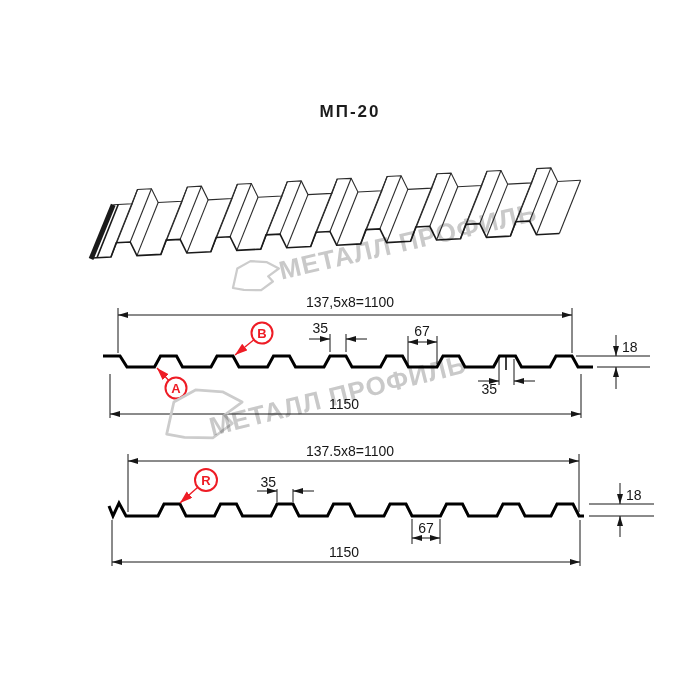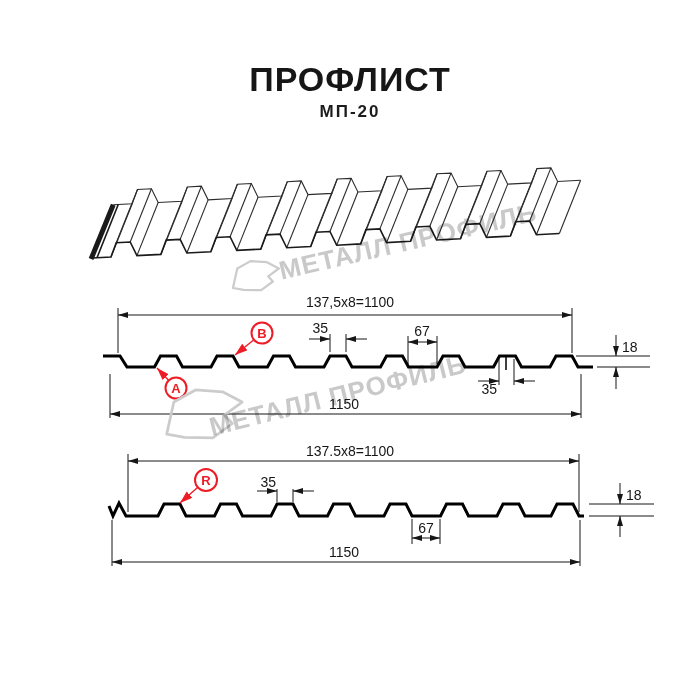--- a/index.html
+++ b/index.html
@@ -15,21 +15,20 @@
   .dimtxt{font-family:"Liberation Sans",sans-serif;font-size:14px;fill:#161616;}
   .lbltxt{font-family:"Liberation Sans",sans-serif;font-size:13px;font-weight:bold;fill:#ee1c25;}
   .wm{font-family:"Liberation Sans",sans-serif;font-size:26px;font-weight:bold;
       fill:#c9c9c9;letter-spacing:1px;mix-blend-mode:multiply;}
 </style>
 </head>
 <body>
 
 <div id="stage">
 
-  <div class="title">ПРОФЛИСТ</div>
   <div class="subtitle">МП-20</div>
 
   <svg width="700" height="700" viewBox="0 0 700 700">
     <defs>
       <marker id="ah" markerWidth="11" markerHeight="8" refX="10" refY="3" orient="auto-start-reverse">
         <path d="M0,0 L10,3 L0,6 Z" fill="#161616"></path>
       </marker>
       <marker id="ahr" markerWidth="10" markerHeight="8" refX="9" refY="3" orient="auto-start-reverse">
         <path d="M0,0 L9,3 L0,6 Z" fill="#ee1c25"></path>
       </marker>

